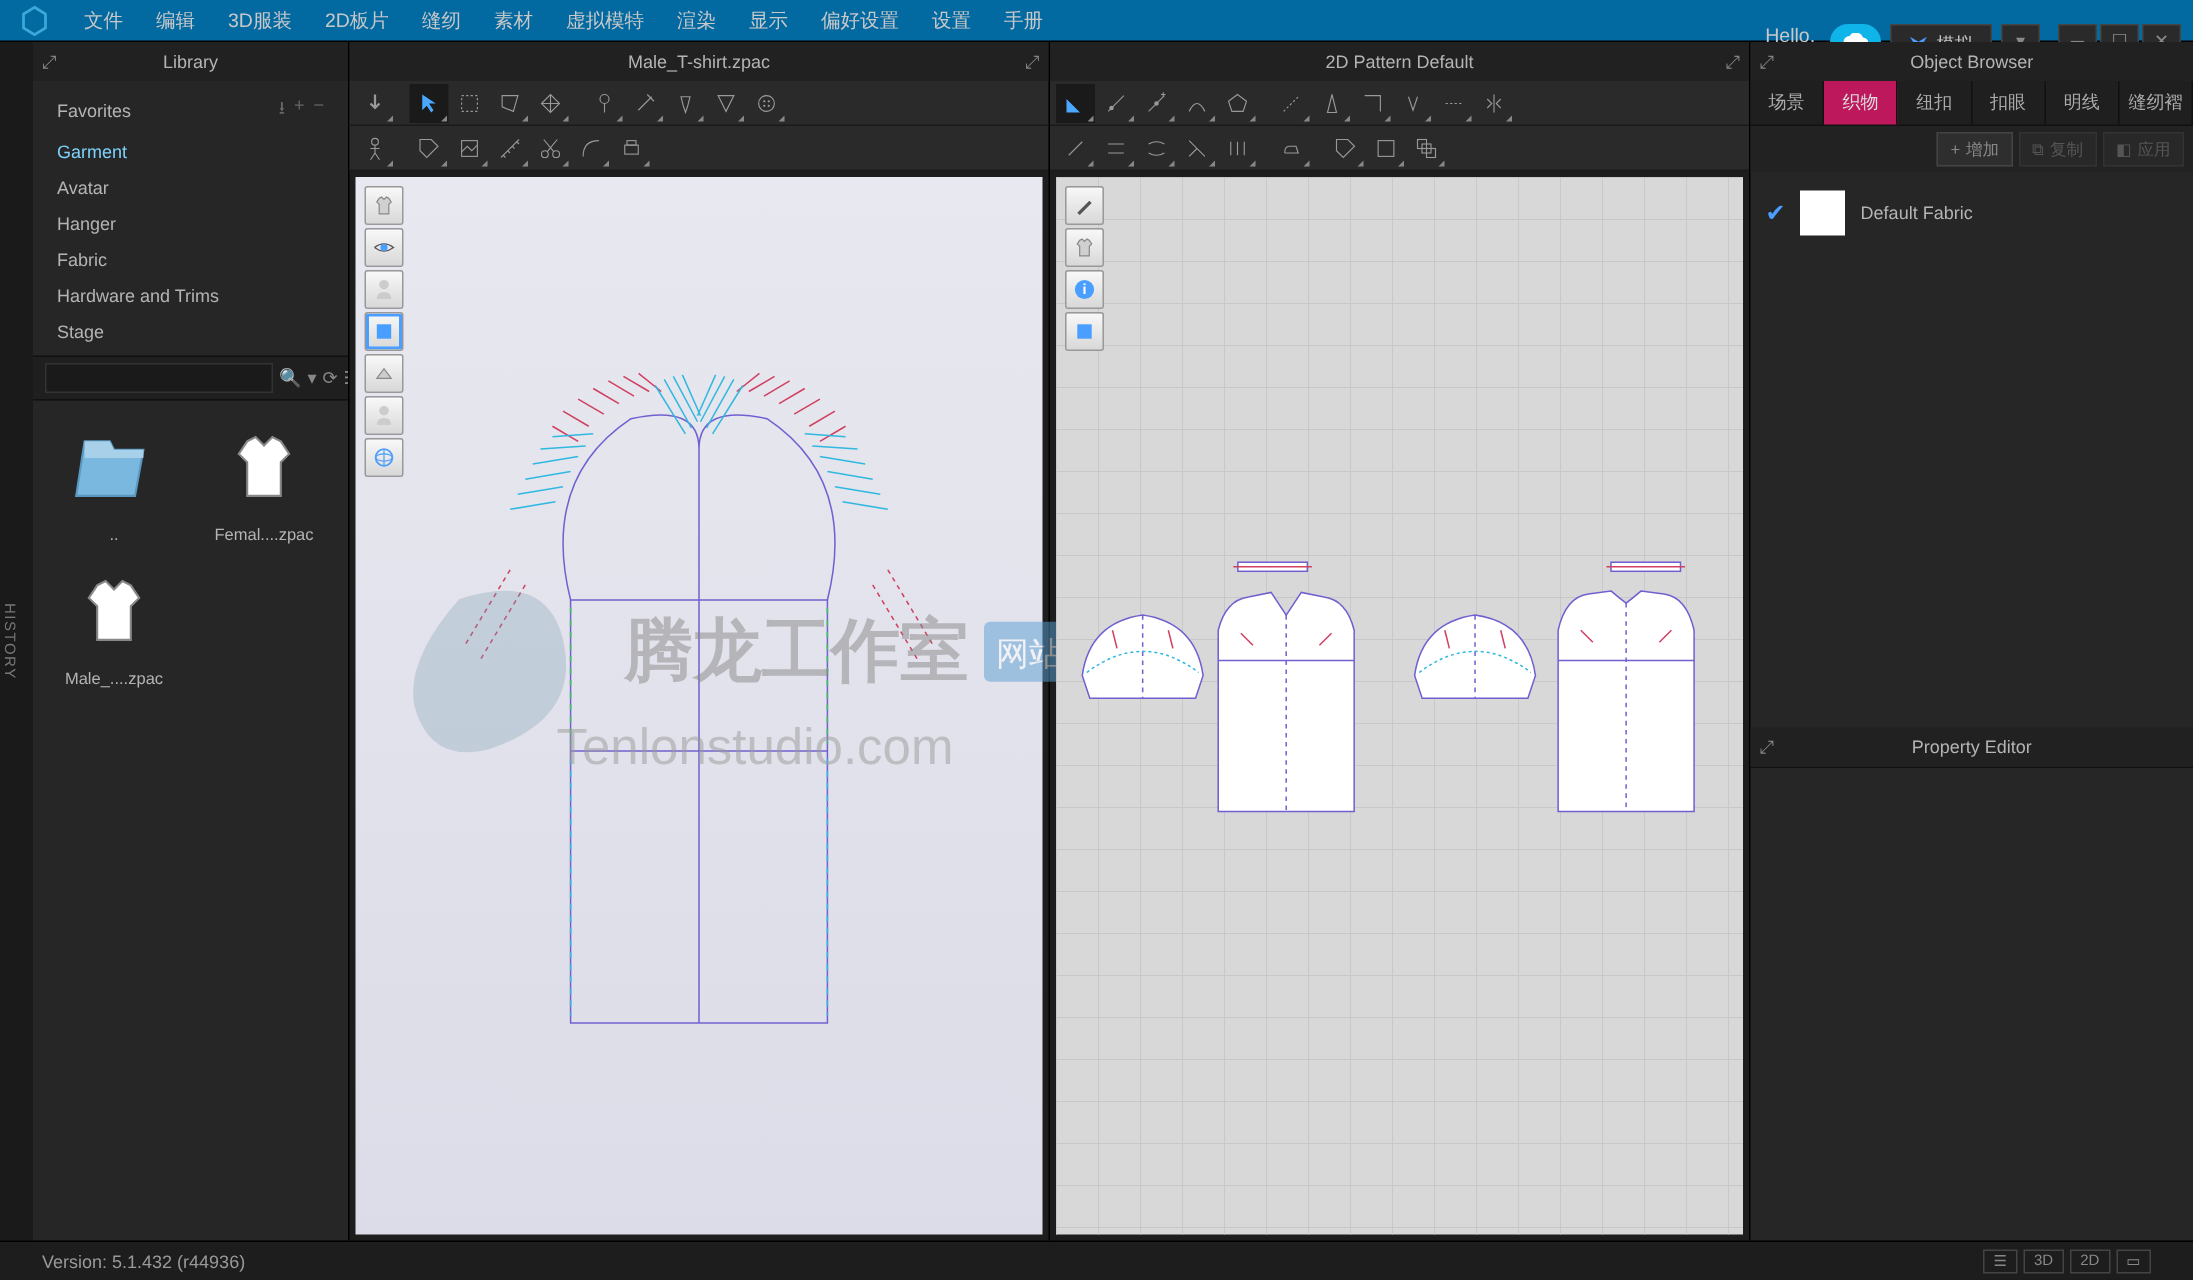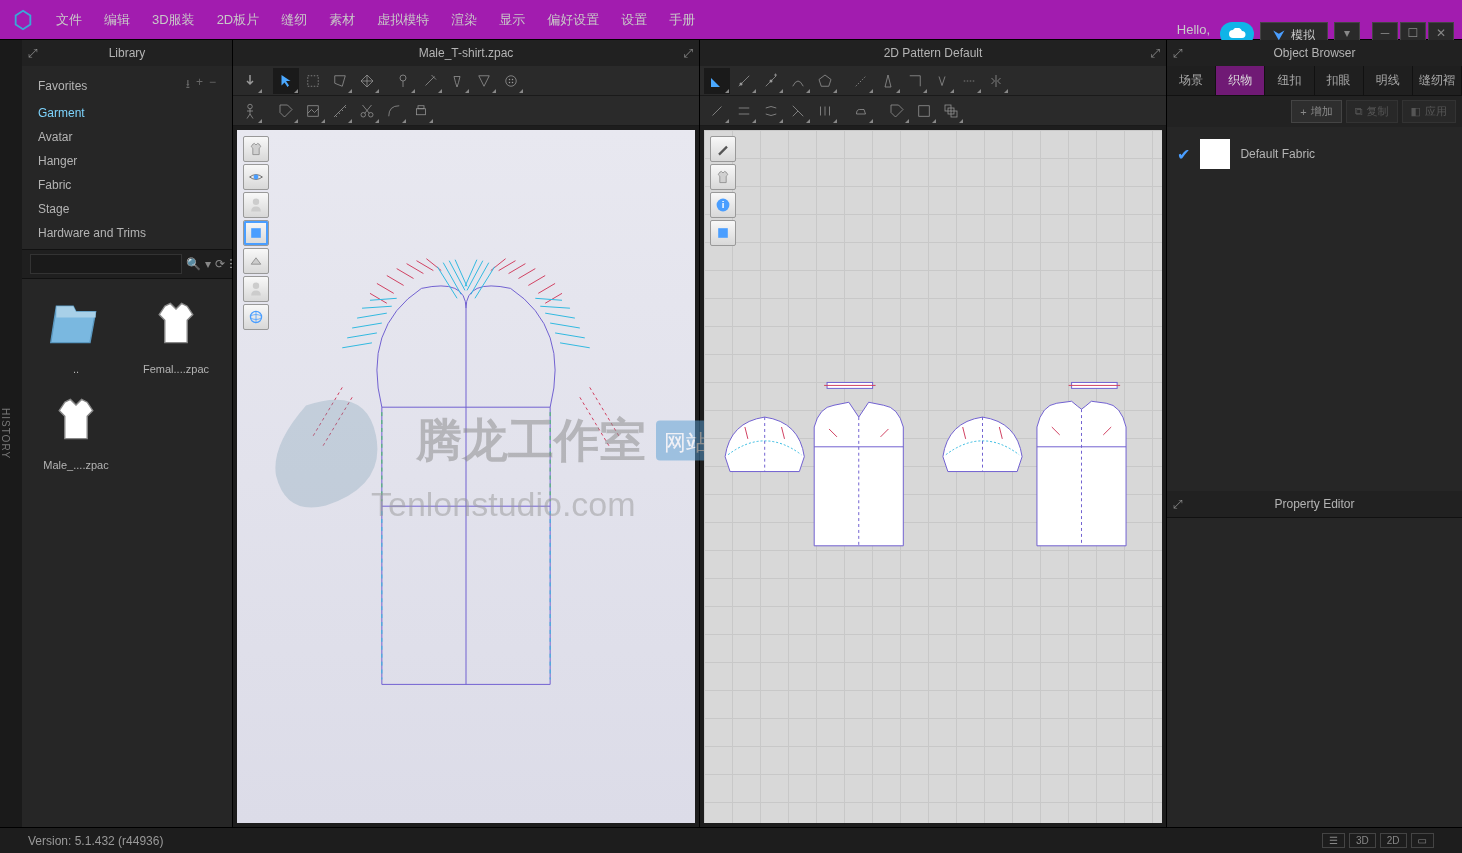--- a/index.html
+++ b/index.html
@@ -1,19 +1,19 @@
 <!DOCTYPE html>
 <html><head>
 <meta charset="utf-8">
 <style>
 * { margin: 0; padding: 0; box-sizing: border-box; font-family: "Microsoft YaHei", Arial, sans-serif; user-select: none; }
 body { background: #1d1d1d; color: #b4b4b4; font-size: 12px; width: 1462px; height: 853px; overflow: hidden; display: flex; flex-direction: column; }
 
 
-.menubar { height: 40px; background: #a21caf; display: flex; align-items: center; padding: 0 8px; border-bottom: 1px solid #000; }
+.menubar { height: 28px; background: #0369a1; display: flex; align-items: center; padding: 0 8px; border-bottom: 1px solid #000; }
 .logo { width: 30px; height: 30px; display: flex; align-items: center; justify-content: center; }
 .menu-items { display: flex; gap: 2px; margin-left: 8px; }
 .menu-item { padding: 6px 10px; color: #c8c8c8; cursor: pointer; font-size: 13px; }
 .menubar-right { margin-left: auto; display: flex; align-items: flex-start; gap: 6px; margin-top: 32px; }
 .hello { color: #c8c8c8; font-size: 13px; margin-right: 4px; }
 .cloud-btn { width: 34px; height: 24px; background: #0fb4e8; border-radius: 12px; display: flex; align-items: center; justify-content: center; }
 .sim-btn { background: #2a2a2a; padding: 4px 12px; color: #c8c8c8; display: flex; align-items: center; gap: 6px; border: 1px solid #444; }
 .sim-arrow { color: #4a9eff; font-size: 14px; }
 .win-btns { display: flex; gap: 2px; margin-left: 6px; }
 .win-btn { width: 26px; height: 22px; background: #2a2a2a; color: #888; display:flex;align-items:center;justify-content:center; border:1px solid #444;}
@@ -54,21 +54,21 @@
 .canvas-wrap { flex:1; position:relative; background: linear-gradient(180deg,#e8e8f0 0%, #dcdce8 100%); margin:4px; }
 .canvas-wrap.grid { background:#d8d8d8; background-image: linear-gradient(#c8c8c8 1px, transparent 1px), linear-gradient(90deg, #c8c8c8 1px, transparent 1px); background-size: 28px 28px; }
 .side-tools { position:absolute; left:6px; top:6px; display:flex; flex-direction:column; gap:2px; }
 .side-tool { width:26px; height:26px; background: linear-gradient(#f8f8f8,#d8d8d8); border:1px solid #999; border-radius:2px; display:flex;align-items:center;justify-content:center;}
 .side-tool.blue { box-shadow: 0 0 0 2px #4a9eff inset; }
 
 
 .right-panels { width:296px; display:flex; flex-direction:column; background:#262626; border-left:1px solid #000;}
 .obj-tabs { display:flex; background:#1f1f1f; border-bottom:1px solid #111;}
 .obj-tab { flex:1; text-align:center; padding:6px 2px; font-size:12px; color:#aaa; cursor:pointer; border-right:1px solid #111;}
-.obj-tab.active { background:#701a75; color:#ddd;}
+.obj-tab.active { background:#be185d; color:#ddd;}
 .obj-toolbar { display:flex; justify-content:flex-end; gap:4px; padding:4px 6px; background:#222;}
 .obj-tbtn { background:#2e2e2e; border:1px solid #444; padding:3px 8px; color:#888; font-size:11px; display:flex; align-items:center; gap:4px;}
 .obj-list { flex:0 0 auto; padding:8px 10px; }
 .obj-item { display:flex; align-items:center; gap:10px; padding:4px 0;}
 .obj-check { color:#4a9eff; font-size:16px; }
 .obj-swatch { width:30px; height:30px; background:#fff; }
 .prop-editor { flex:1; border-top:1px solid #111; }
 
 
 .statusbar { height:26px; background:#1d1d1d; display:flex; align-items:center; padding:0 28px; color:#999; font-size:12px; border-top:1px solid #000;}
@@ -137,22 +137,22 @@
         <span class="lib-item-actions">
           <span>⭳</span>
           <span>+</span>
           <span>−</span>
         </span>
       </div>
       <div class="lib-item active">Garment</div>
       <div class="lib-item">Avatar</div>
       <div class="lib-item">Hanger</div>
       <div class="lib-item">Fabric</div>
+      <div class="lib-item">Hardware and Trims</div>
       <div class="lib-item">Stage</div>
-      <div class="lib-item">Hardware and Trims</div>
     </div>
     <div class="lib-search-row">
       <input class="lib-search" style="">
       <span class="lib-mini-icon">🔍</span>
       <span class="lib-mini-icon">▾</span>
       <span class="lib-mini-icon">⟳</span>
       <span class="lib-mini-icon">☰</span>
     </div>
     <div class="thumbs">
       <div class="thumb">

